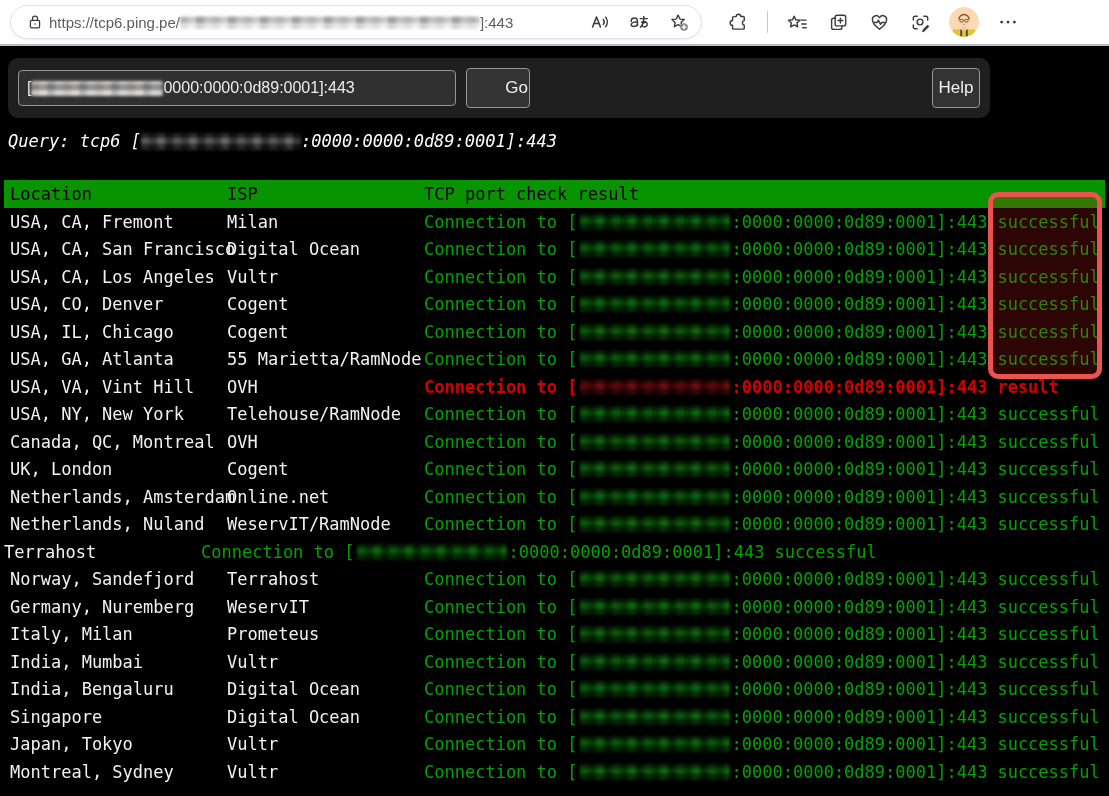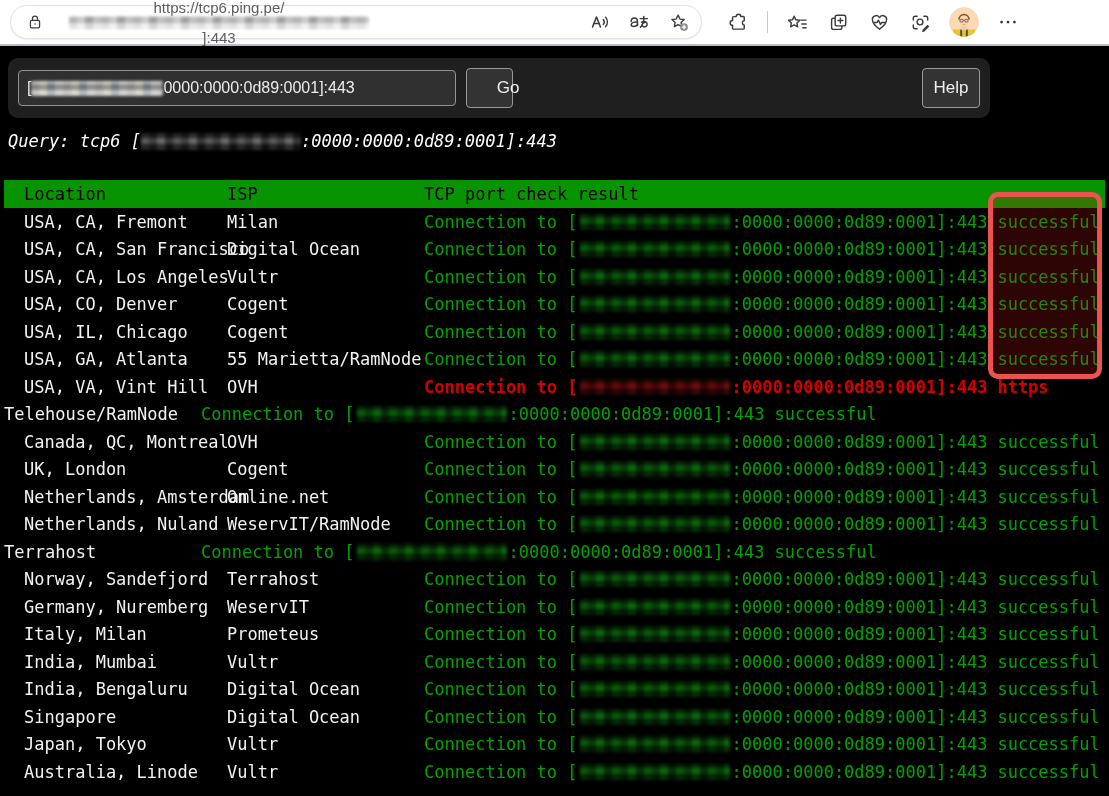--- a/index.html
+++ b/index.html
@@ -9,21 +9,21 @@
   
   .toolbar {
     height:46px; background:#ffffff; border-bottom:2px solid #b7bdc3;
     display:flex; align-items:center;
   }
   .addr-pill {
     margin-left:10px; width:692px; height:34px; border-radius:17px;
     background:#fff; border:1px solid #e2e2e2; box-shadow:0 1px 2px rgba(0,0,0,.08);
     display:flex; align-items:center; padding:0 10px 0 12px;
   }
-  .url-text { font-size:15px; color:#5d5d5d; margin-left:22px; display:flex; align-items:center; white-space:nowrap;flex-direction:column; }
+  .url-text { font-size:15px; color:#5d5d5d; margin-left:2px; display:flex; align-items:center; white-space:nowrap; }
   .pill-icons { margin-left:auto; display:flex; align-items:center; gap:16px; }
   .tb-icons { display:flex; align-items:center; gap:17px; margin-left:24px; }
   .ticon { width:24px; height:24px; display:inline-flex; align-items:center; justify-content:center; cursor:pointer; }
   .tdivider { width:1px; height:22px; background:#c9c9c9; }
   .avatar { width:30px; height:30px; border-radius:50%; overflow:hidden; }
 
   
   .page { color:#fff; }
   .form-bar {
     margin:12px 0 0 8px; width:982px; height:60px; background:#1f1f1f;
@@ -32,32 +32,32 @@
   .host-input {
     margin-left:10px; width:438px; height:36px; background:#303030;
     border:1px solid #949494; border-radius:4px; display:flex; align-items:center;
     padding:0 8px; font-size:16px; color:#ececec; white-space:nowrap; overflow:hidden;
   }
   .btn {
     height:40px; background:#333333; border:1px solid #9a9a9a; border-radius:4px;
     color:#f0f0f0; font-size:17px; display:flex; align-items:center; justify-content:center;
     cursor:pointer; font-family:"Liberation Sans", sans-serif;
   }
-  .go-btn { margin-left:10px; width:47px;padding-left:37px; }
-  .help-btn { margin-left:auto; margin-right:10px; width:58px; }
+  .go-btn { margin-left:10px; width:64px;padding-left:37px; }
+  .help-btn { margin-left:auto; margin-right:10px; width:48px; }
 
   .query-line {
     margin:10px 0 0 8px; height:26px; display:flex; align-items:center;
     font-family:"DejaVu Sans Mono", monospace; font-size:17px; color:#ffffff; white-space:nowrap;font-style:italic;
   }
 
   
   .porttable { margin:26px 4px 0 4px; font-family:"DejaVu Sans Mono", monospace; font-size:17px; }
   .thead { height:28px; background:#089400; color:#000; display:flex; align-items:center; }
-  .c1 { width:223px; padding-left:20px; white-space:nowrap; }
+  .c1 { width:223px; padding-left:6px; white-space:nowrap; }
   .c2 { width:197px; white-space:nowrap; }
   .c3 { flex:1; display:flex; align-items:center; white-space:nowrap; }
   .row { height:27.5px; display:flex; align-items:center; }
   .row .c1, .row .c2 { color:#f2f2f2; }
   .row .c3 { color:#00a300; }
   .row .status { margin-left:10px; color:#00a300; }
   .row.failed .c3, .row.failed .status { color:#d40000; font-weight:bold; }
 
   
   .mosaic { display:inline-block; filter:blur(1.4px); border-radius:2px; }
@@ -280,24 +280,25 @@
       <span class="status">successful</span>
     </span>
   </div>
         <div class="row failed">
     <span class="c1">USA, VA, Vint Hill</span>
     <span class="c2">OVH</span>
     <span class="c3">
       <span>Connection to [</span>
       <span class="mosaic m-green"></span>
       <span>:0000:0000:0d89:0001]:443</span>
-      <span class="status">https</span>
-    </span>
-  </div>
-        <div class="row">
+      <span class="status">result</span>
+    </span>
+  </div>
+        <div class="row">
+    <span class="c1">USA, NY, New York</span>
     <span class="c2">Telehouse/RamNode</span>
     <span class="c3">
       <span>Connection to [</span>
       <span class="mosaic m-green"></span>
       <span>:0000:0000:0d89:0001]:443</span>
       <span class="status">successful</span>
     </span>
   </div>
         <div class="row">
     <span class="c1">Canada, QC, Montreal</span>
@@ -412,21 +413,21 @@
     <span class="c1">Japan, Tokyo</span>
     <span class="c2">Vultr</span>
     <span class="c3">
       <span>Connection to [</span>
       <span class="mosaic m-green"></span>
       <span>:0000:0000:0d89:0001]:443</span>
       <span class="status">successful</span>
     </span>
   </div>
         <div class="row">
-    <span class="c1">Australia, Linode</span>
+    <span class="c1">Montreal, Sydney</span>
     <span class="c2">Vultr</span>
     <span class="c3">
       <span>Connection to [</span>
       <span class="mosaic m-green"></span>
       <span>:0000:0000:0d89:0001]:443</span>
       <span class="status">successful</span>
     </span>
   </div>
       </div>
   </div>

